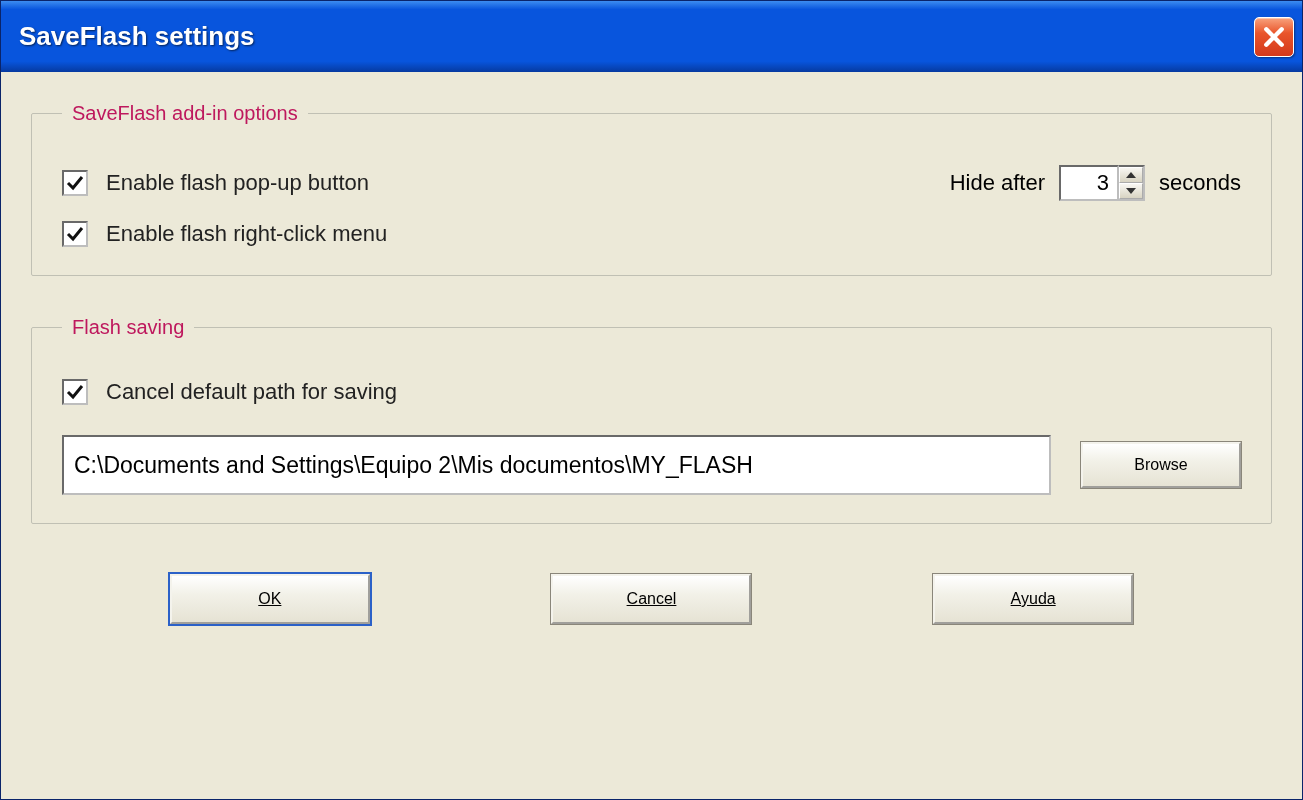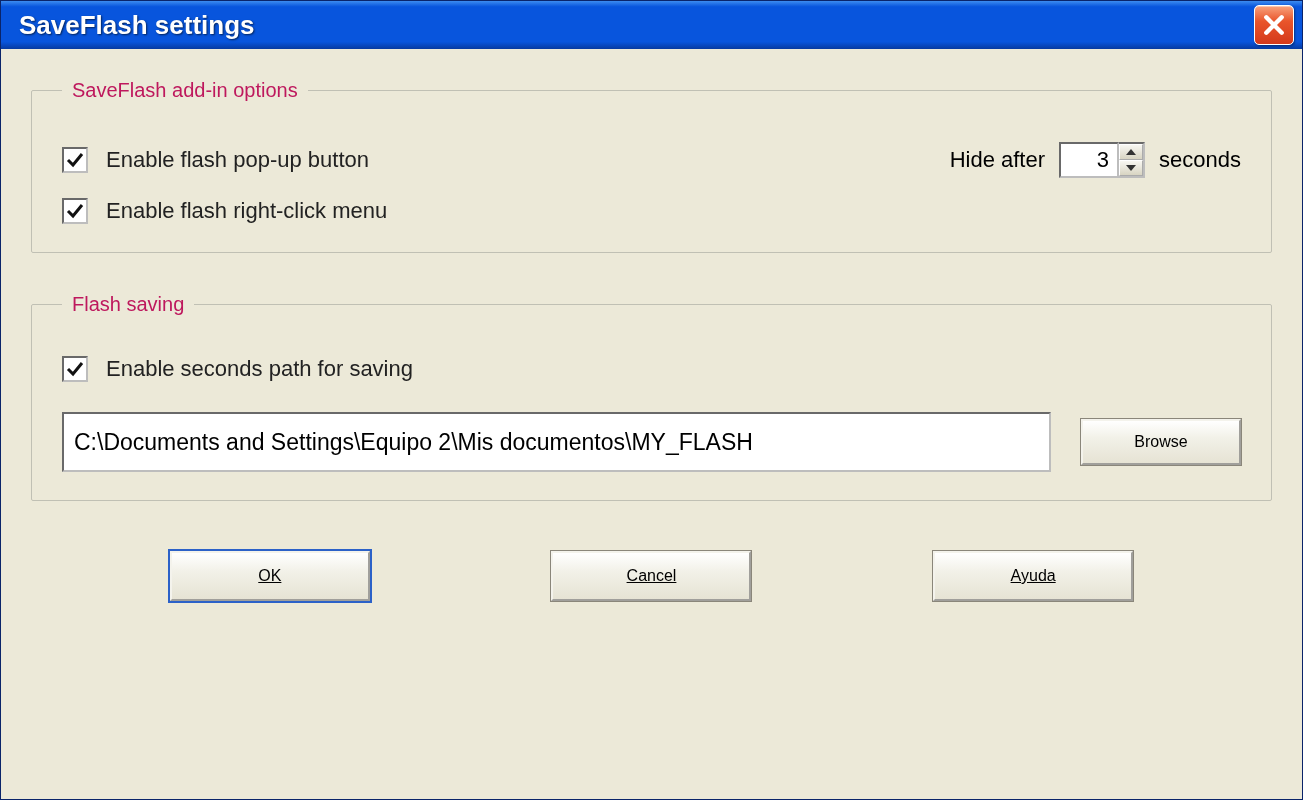--- a/index.html
+++ b/index.html
@@ -13,21 +13,21 @@
   }
   .window {
     width: 1303px;
     height: 800px;
     background: #ece9d8;
     border: 1px solid #0a246a;
     display: flex;
     flex-direction: column;
   }
   .titlebar {
-    height: 48px;
+    height: 71px;
     background: linear-gradient(to bottom, #0a246a 0%, #1d5fc2 10%, #2b71e0 40%, #1d5fc2 90%, #0a246a 100%);
     background: linear-gradient(to right, #0a246a 0%, #1a5fd6 5%, #2a74e8 50%, #1a5fd6 95%, #0a246a 100%);
     background: linear-gradient(to bottom, #2a74e8 0%, #1559c8 50%, #0a3a9a 100%);
     background: linear-gradient(to right, #0831d9 0%, #0a50d4 3%, #1a6ce0 30%, #1a6ce0 70%, #0a50d4 97%, #0831d9 100%);
     background: linear-gradient(to bottom, #3c8cf0 0%, #0855dd 12%, #0855dd 85%, #063aa0 100%);
     display: flex;
     align-items: center;
     justify-content: space-between;
     padding: 0 8px 0 18px;
     color: #ffffff;
@@ -232,21 +232,21 @@
 
     <fieldset class="group">
       <legend>Flash saving</legend>
 
       <div class="row">
         <span class="checkbox">
           <svg viewBox="0 0 20 20">
               <path d="M3 10 L8 15 L17 4" stroke="#111" stroke-width="3" fill="none"></path>
             </svg>
         </span>
-        <span class="check-label">Enable seconds path for saving</span>
+        <span class="check-label">Cancel default path for saving</span>
       </div>
 
       <div class="path-row">
         <input class="path-input" type="text" value="C:\Documents and Settings\Equipo 2\Mis documentos\MY_FLASH" style="">
         <button class="xp-button">Browse</button>
       </div>
     </fieldset>
 
     <div class="button-row">
       <button class="xp-button default">OK</button>

